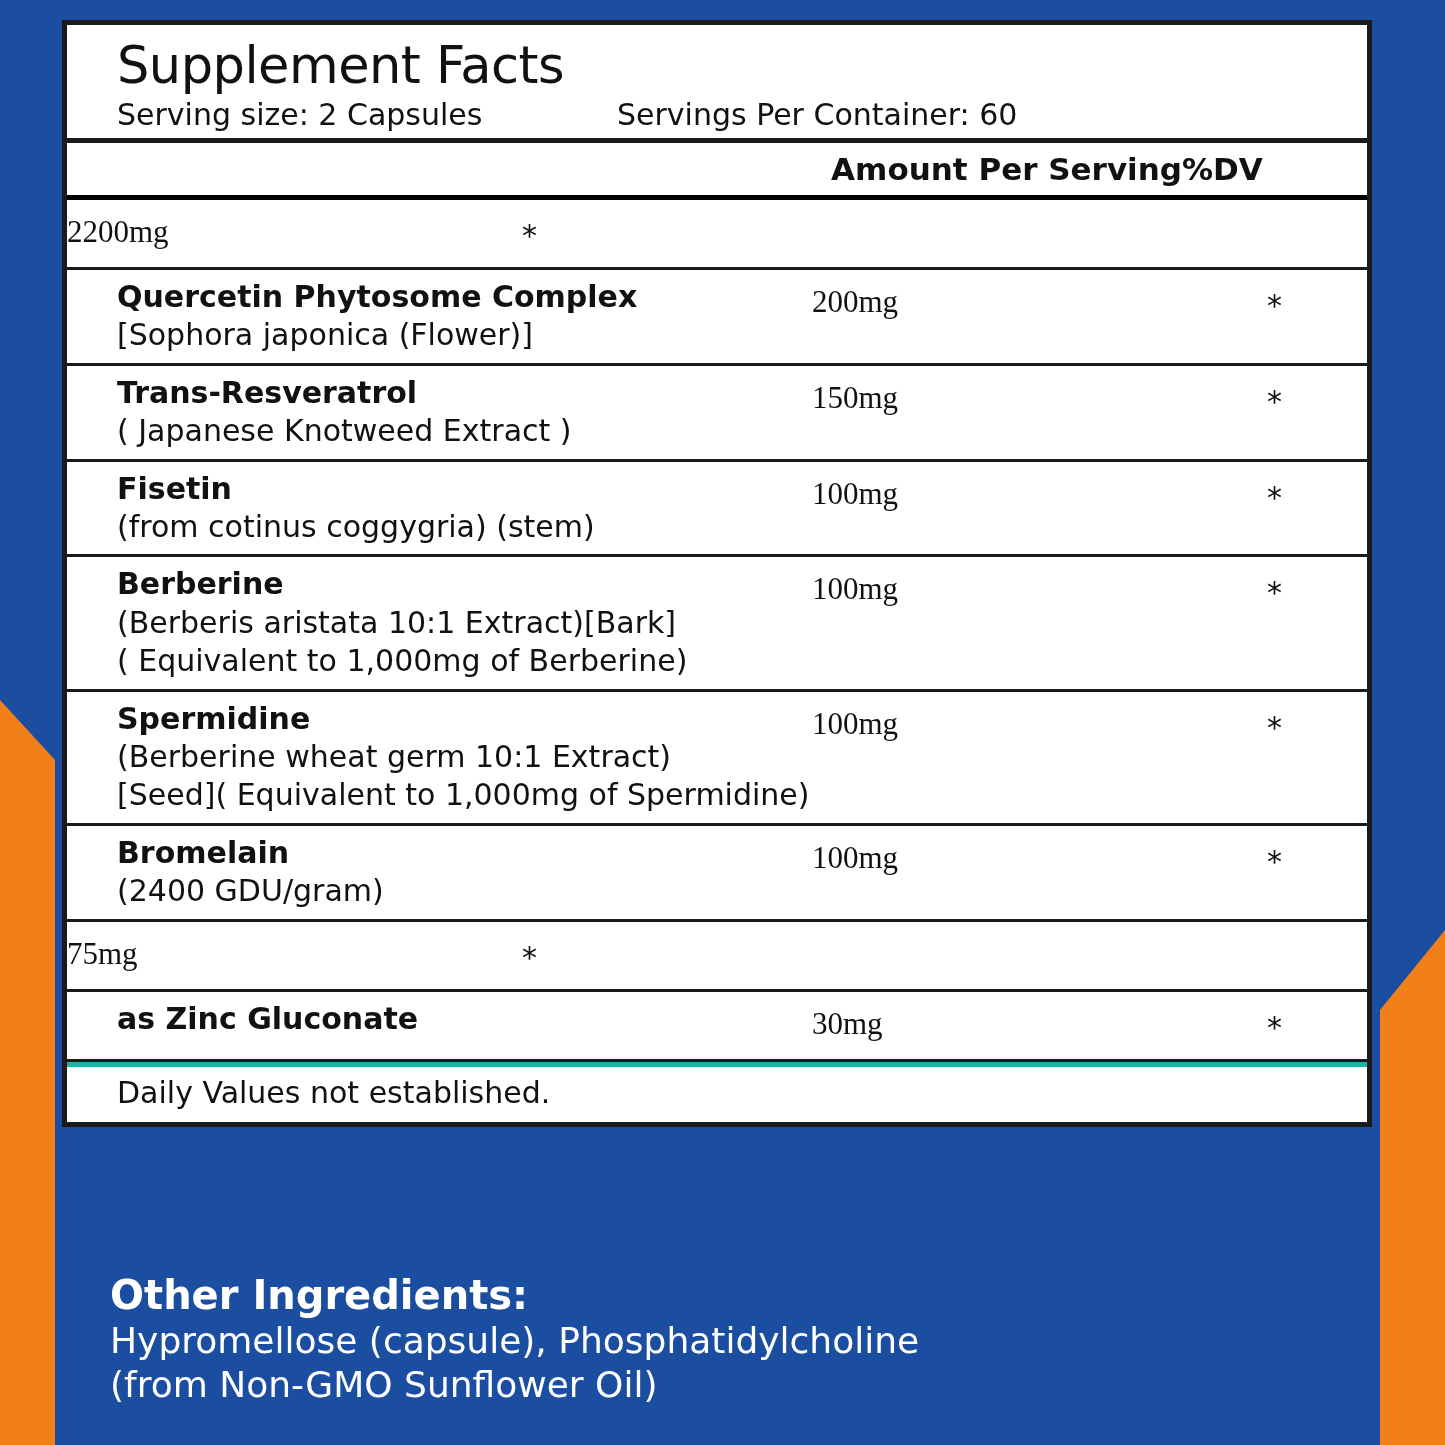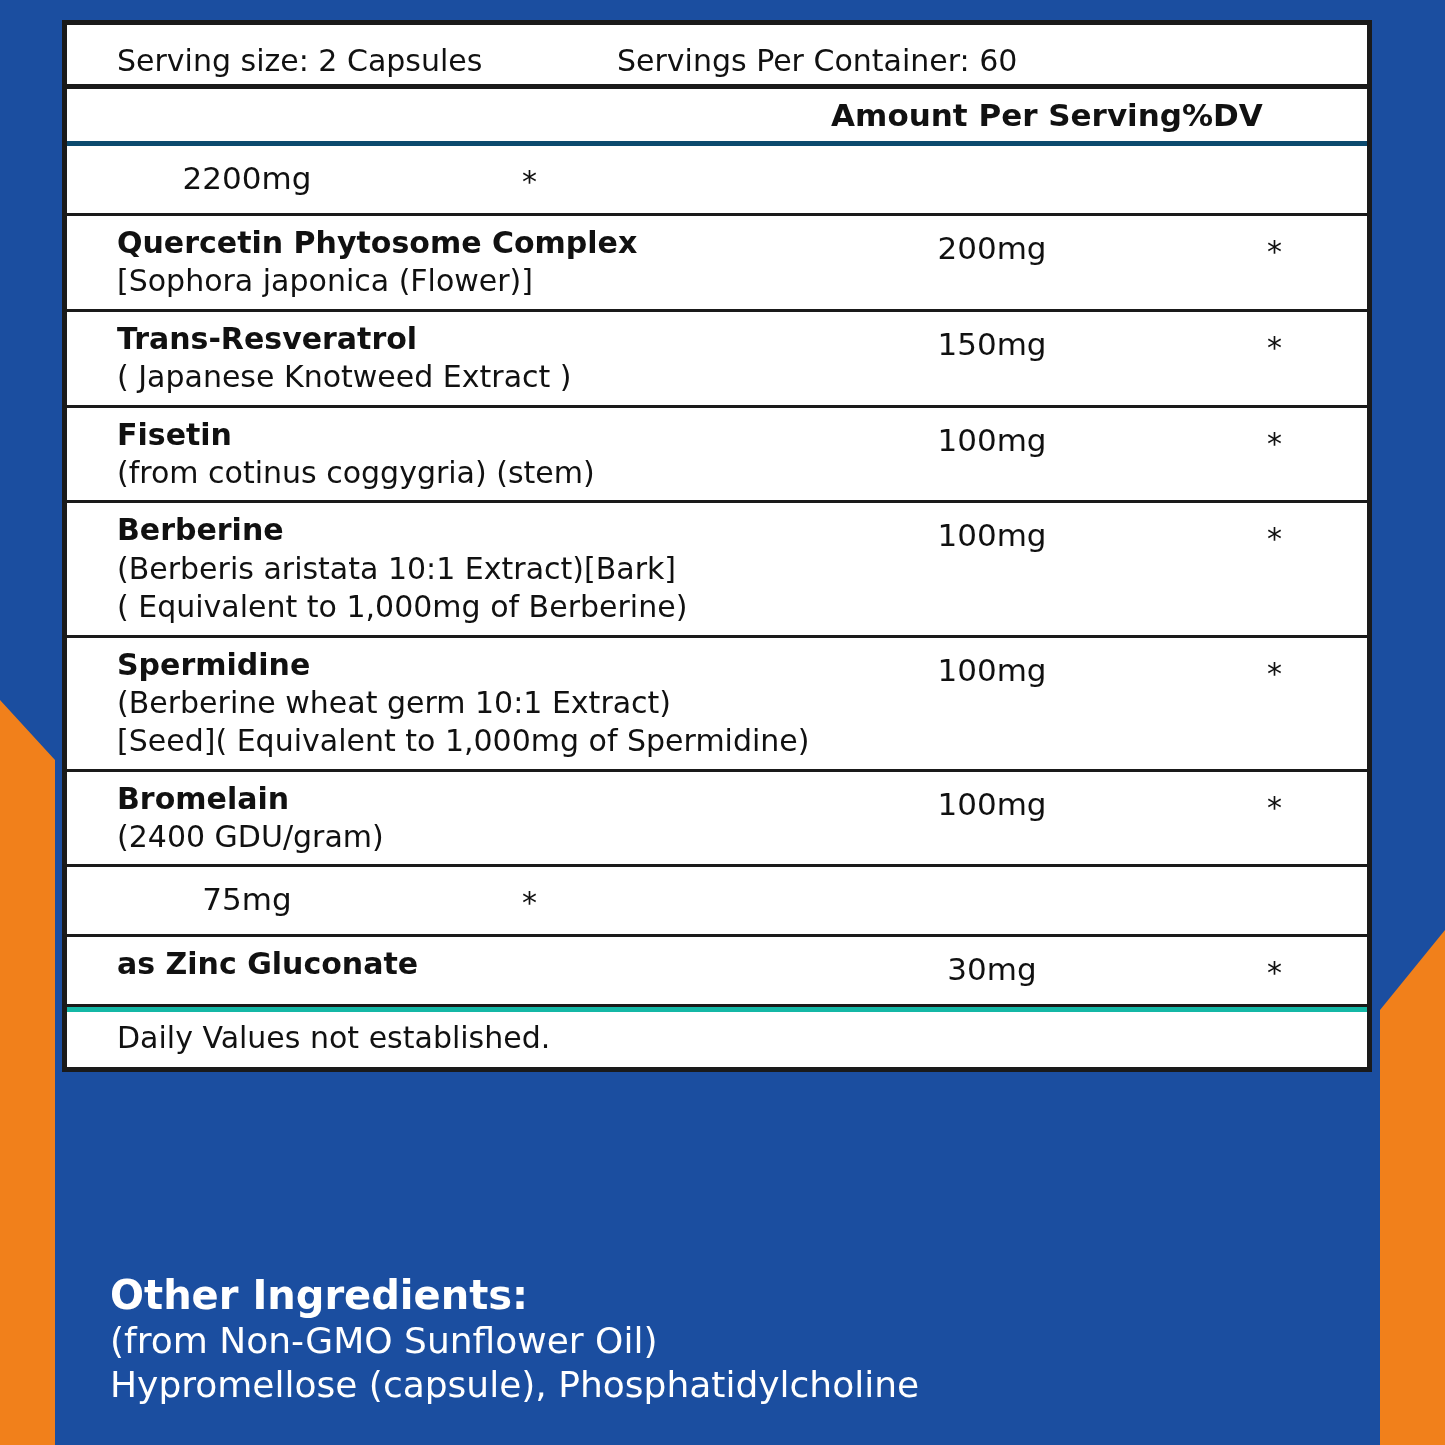--- a/index.html
+++ b/index.html
@@ -59,21 +59,21 @@
     color: #111;
   }
   .sf-serving-size { width: 500px; }
   .sf-serving-container { }
 
   .col-head {
     display: flex;
     align-items: center;
     justify-content: flex-end;
     padding: 8px 0 8px 0;
-    border-bottom: 5px solid #0c4a6e;
+    border-bottom: 5px solid #000000;
     font-weight: bold;
     font-size: 31px;
     color: #111;
   }
   .col-head .amt { width: 400px; text-align: right; }
   .col-head .dv { width: 185px; text-align: left; }
 
   .row {
     display: flex;
     align-items: flex-start;
@@ -89,24 +89,25 @@
     color: #111;
     line-height: 1.28;
   }
   .row .name .bold {
     font-weight: bold;
     display: block;
   }
   .row .name .sub { display: block; }
   .row .amount {
     width: 360px;
-    text-align: center;
+    text-align: left;
     padding: 14px 10px 8px 0;
     font-size: 31px;
     color: #111;
+    font-family: Liberation Serif, serif;
   }
   .row .dv {
     width: 185px;
     text-align: center;
     padding: 18px 0 8px 0;
     font-size: 30px;
     color: #111;
   }
 
   .row.single .name { padding-top: 8px; padding-bottom: 16px; }
@@ -139,20 +140,21 @@
 </style>
 </head>
 <body>
 
 <div class="bg-orange"></div>
 <div class="bg-blue"></div>
 
 <div class="panel">
 
   <div class="sf-header">
+    <div class="sf-title">Supplement Facts</div>
     <div class="sf-serving-row">
       <div class="sf-serving-size">Serving size: 2 Capsules</div>
       <div class="sf-serving-container">Servings Per Container: 60</div>
     </div>
   </div>
 
   <div class="col-head">
     <div class="amt">Amount Per Serving</div>
     <div class="dv">%DV</div>
   </div>
@@ -232,15 +234,15 @@
   </div>
 
   <div class="footnotes">
     <div>Daily Values not established.</div>
   </div>
 
 </div>
 
 <div class="other">
   <div class="other-title">Other Ingredients:</div>
+  <div class="other-body">Hypromellose (capsule), Phosphatidylcholine</div>
   <div class="other-body">(from Non-GMO Sunflower Oil)</div>
-  <div class="other-body">Hypromellose (capsule), Phosphatidylcholine</div>
 </div>
 
 </body></html>

